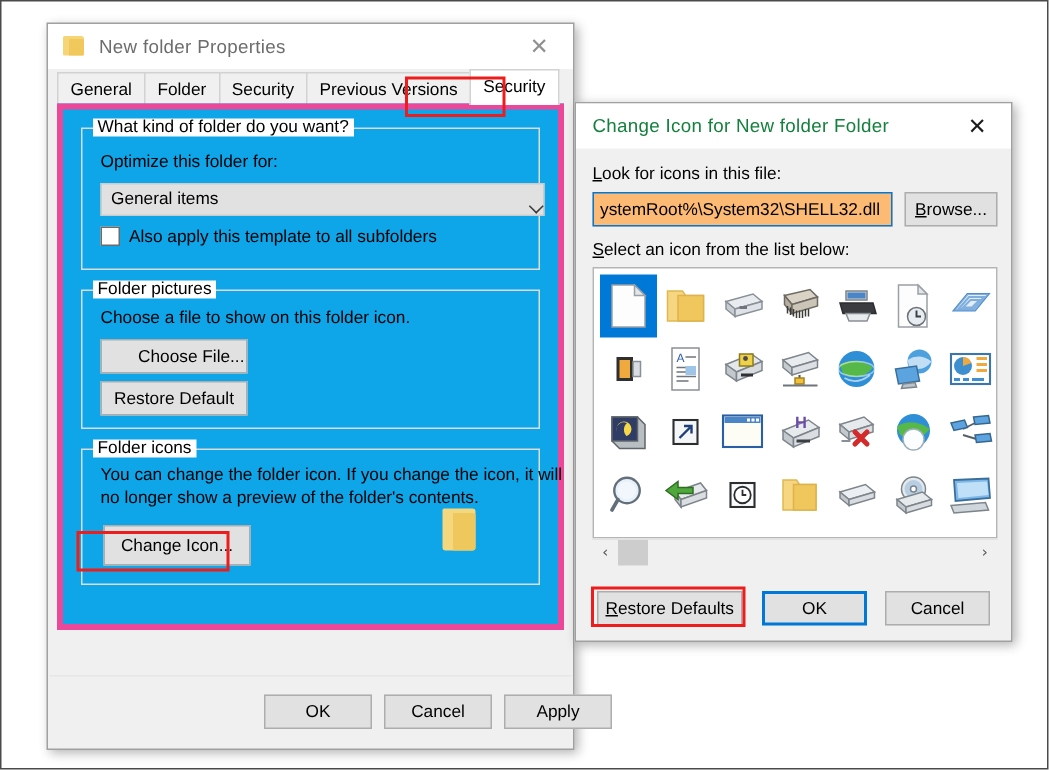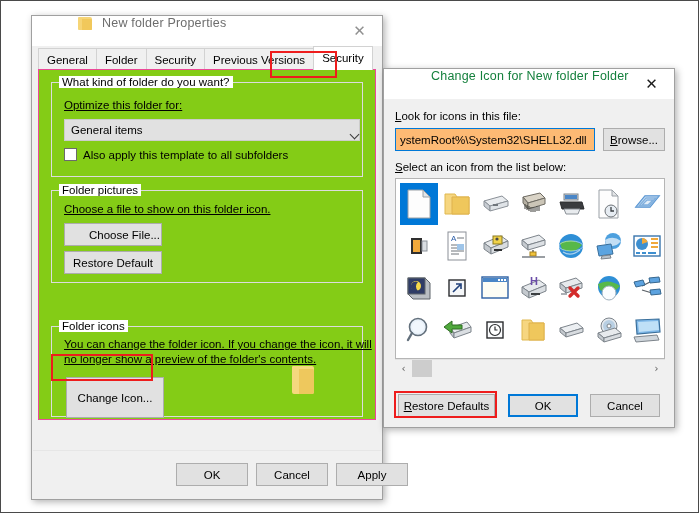--- a/index.html
+++ b/index.html
@@ -32,22 +32,22 @@
     background: #f0f0f0;
     box-sizing: border-box;
     border: 1px solid #a0a0a0;
     box-shadow: 2px 2px 7px rgba(0,0,0,0.30);
   }
   .titlebar {
     position: relative;
     height: 30px;
     background: #ffffff;
     display: flex;
-    box-sizing: border-box;
-    padding-left: 36px;
+    align-items: center;
+    box-sizing: border-box;
   }
   .title-icon {
     width: 16px; height: 16px;
     margin-left: 10px;
     margin-right: 8px;
     position: relative;
     flex: 0 0 auto;
   }
   .title-text {
     font-size: 12.5px;
@@ -124,22 +124,22 @@
     height: 24px;
     line-height: 23px;
     position: relative;
     z-index: 3;
   }
   .tabpage {
     position: absolute;
     left: 6px; top: 53px;
     right: 6px;
     height: 351px;
-    background: #84cc16;
-    border: 1px solid #ec4899;
+    background: #0ea5e9;
+    border: 4px solid #ec4899;
     box-sizing: border-box;
   }
 
   .group {
     position: absolute;
     border: 1px solid #dcdcdc;
     box-sizing: border-box;
   }
   .group > .legend {
     position: absolute;
@@ -148,21 +148,20 @@
     padding: 0 3px;
     font-size: 11.5px;
     color: #000;
     white-space: nowrap;
   }
   .ptext {
     position: absolute;
     font-size: 11.5px;
     color: #000;
     white-space: nowrap;
-    text-decoration: underline;
   }
 
   .combo {
     position: absolute;
     background: #e1e1e1;
     border: 1px solid #cccccc;
     box-sizing: border-box;
     display: flex;
     align-items: center;
   }
@@ -386,27 +385,27 @@
       <div class="group" style="left:12px; top:120px; right:12px; height:93px;">
         <span class="legend">Folder pictures</span>
 
         <span class="ptext" style="left:12px; top:12px;">Choose a file to show on this folder icon.</span>
 
         <div class="btn" style="left:12px; top:32px; width:98px; height:23px;padding-left:23px;">Choose File...</div>
 
         <div class="btn" style="left:12px; top:60px; width:98px; height:23px;">Restore Default</div>
       </div>
 
-      <div class="group" style="left:12px; top:226px; right:12px; height:91px;margin-top:30px;">
+      <div class="group" style="left:12px; top:226px; right:12px; height:91px;">
         <span class="legend">Folder icons</span>
 
         <span class="ptext" style="left:12px; top:11px;">You can change the folder icon. If you change the icon, it will</span>
         <span class="ptext" style="left:12px; top:26px;">no longer show a preview of the folder's contents.</span>
 
-        <div class="btn" style="left:14px; top:50px; width:98px; height:41px;">Change Icon...</div>
+        <div class="btn" style="left:14px; top:50px; width:98px; height:27px;">Change Icon...</div>
 
         <span class="preview-folder" style="left:240px; top:39px;">
           <span class="pb"></span>
             <span class="pf"></span>
         </span>
       </div>
 
     </div>
 
     <div class="footer-bar">

